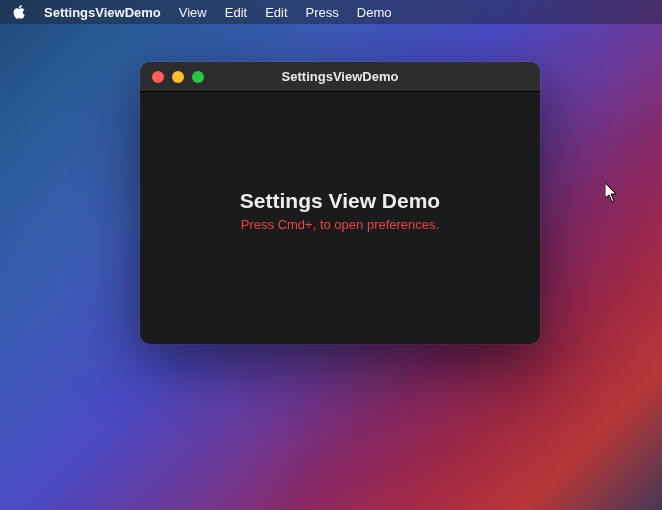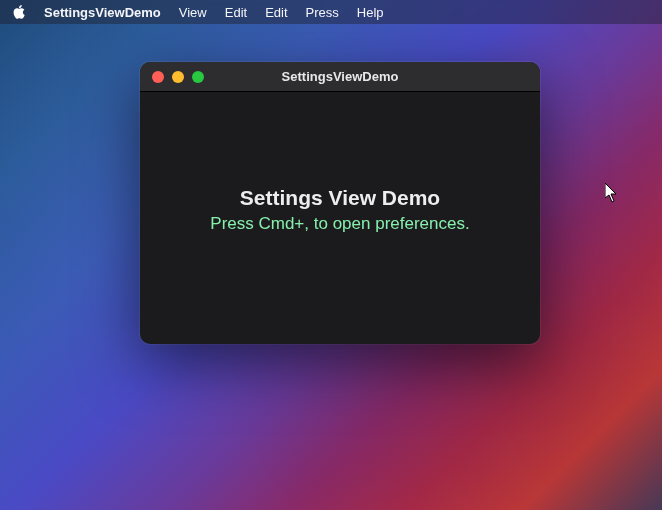--- a/index.html
+++ b/index.html
@@ -107,22 +107,22 @@
       color: #ededed;
       padding-bottom: 16px;
       text-align: right;
     }
     .content-title {
       font-size: 21px;
       font-weight: 600;
       margin-bottom: 4px;
     }
     .content-subtitle {
-      font-size: 17px;
-      color: #86efac;
+      font-size: 13px;
+      color: #ef4444;
     }
     .cursor {
       position: absolute;
       left: 605px;
       top: 183px;
       width: 14px;
       height: 20px;
       z-index: 100;
     }
   </style>
@@ -135,21 +135,21 @@
   <span class="apple-logo">
     <svg viewBox="0 0 814 1000">
         <path d="M788 340c-6 4-106 60-106 185 0 145 127 196 131 198-1 3-20 70-67 138-42 61-85 122-151 122s-83-38-159-38c-74 0-101 40-161 40s-102-57-151-127C68 777 21 651 21 531c0-192 125-294 248-294 64 0 118 42 158 42 38 0 98-45 171-45 28 0 128 3 190 106zM554 160c30-36 52-86 52-135 0-7-1-14-2-19-49 2-108 33-143 74-28 31-54 81-54 131 0 8 1 15 2 18 3 1 8 1 14 1 44 0 100-30 131-70z"></path>
       </svg>
   </span>
   <span class="menubar-item menubar-app">SettingsViewDemo</span>
   <span class="menubar-item">View</span>
   <span class="menubar-item">Edit</span>
   <span class="menubar-item">Edit</span>
   <span class="menubar-item">Press</span>
-  <span class="menubar-item">Help</span>
+  <span class="menubar-item">Demo</span>
 </div>
 
 <div class="window">
   <div class="titlebar">
     <div class="traffic-lights">
       <div class="traffic-light tl-close"></div>
       <div class="traffic-light tl-min"></div>
       <div class="traffic-light tl-max"></div>
     </div>
     <div class="titlebar-title">SettingsViewDemo</div>

